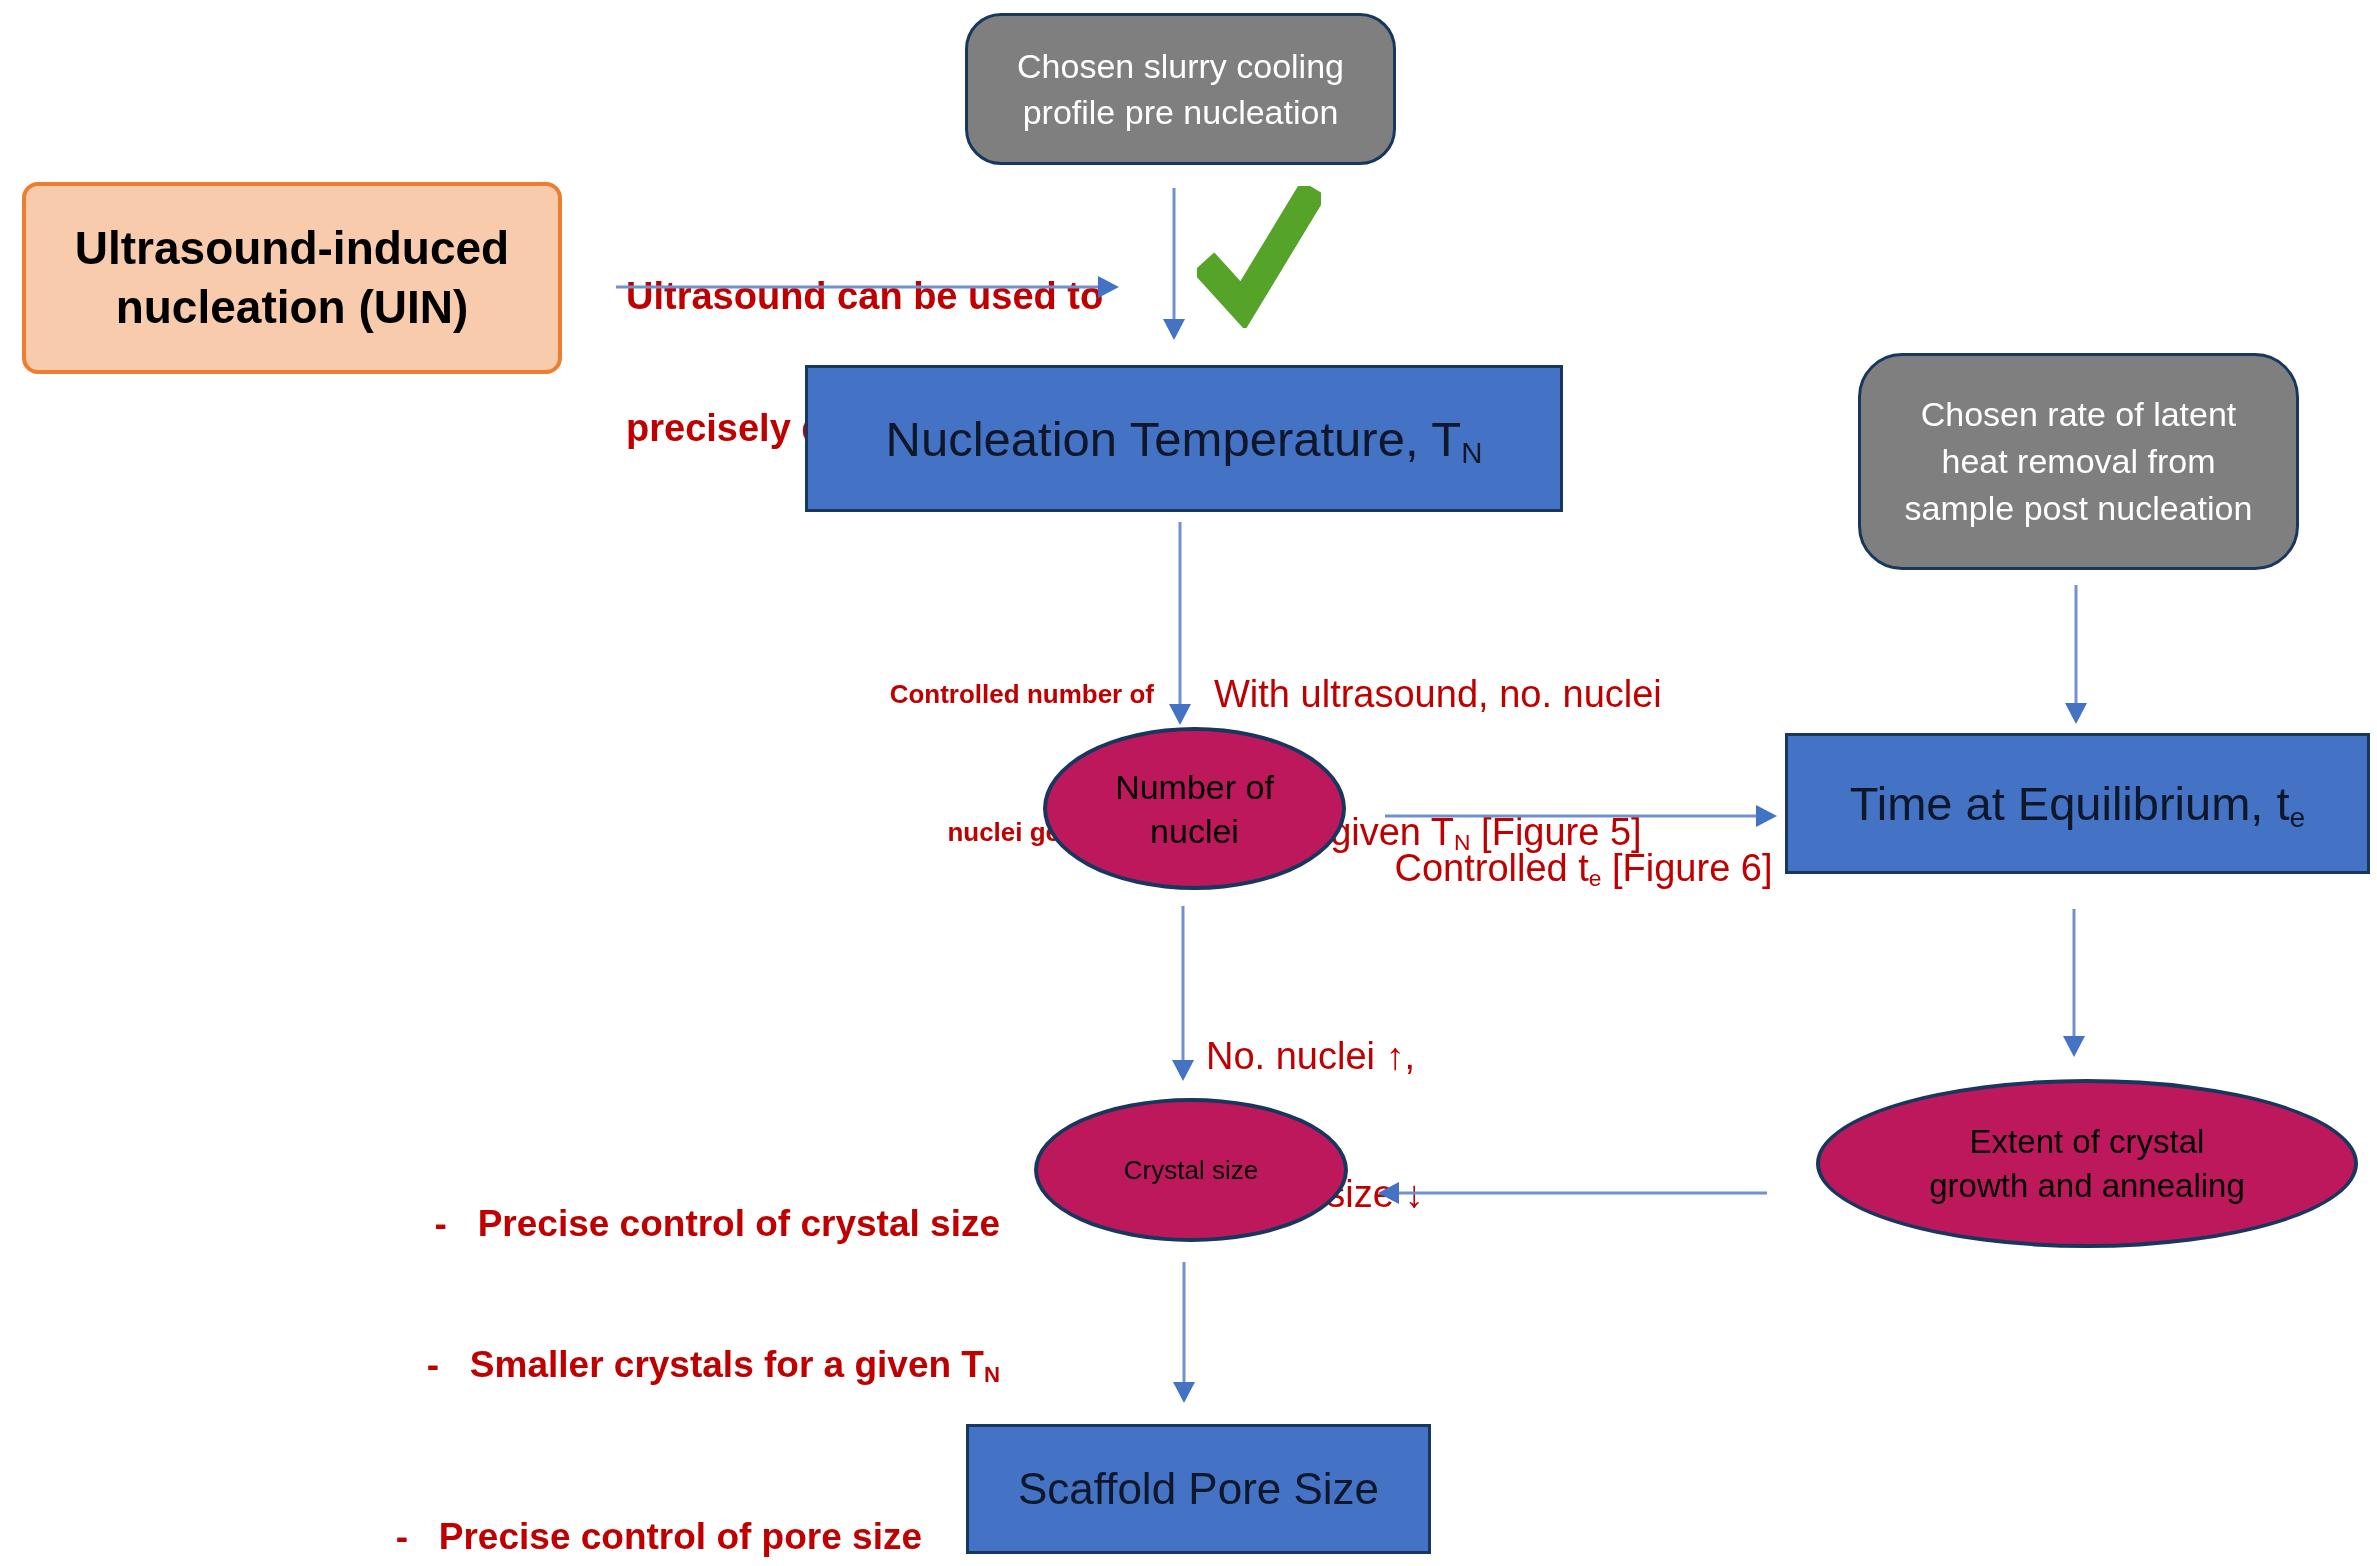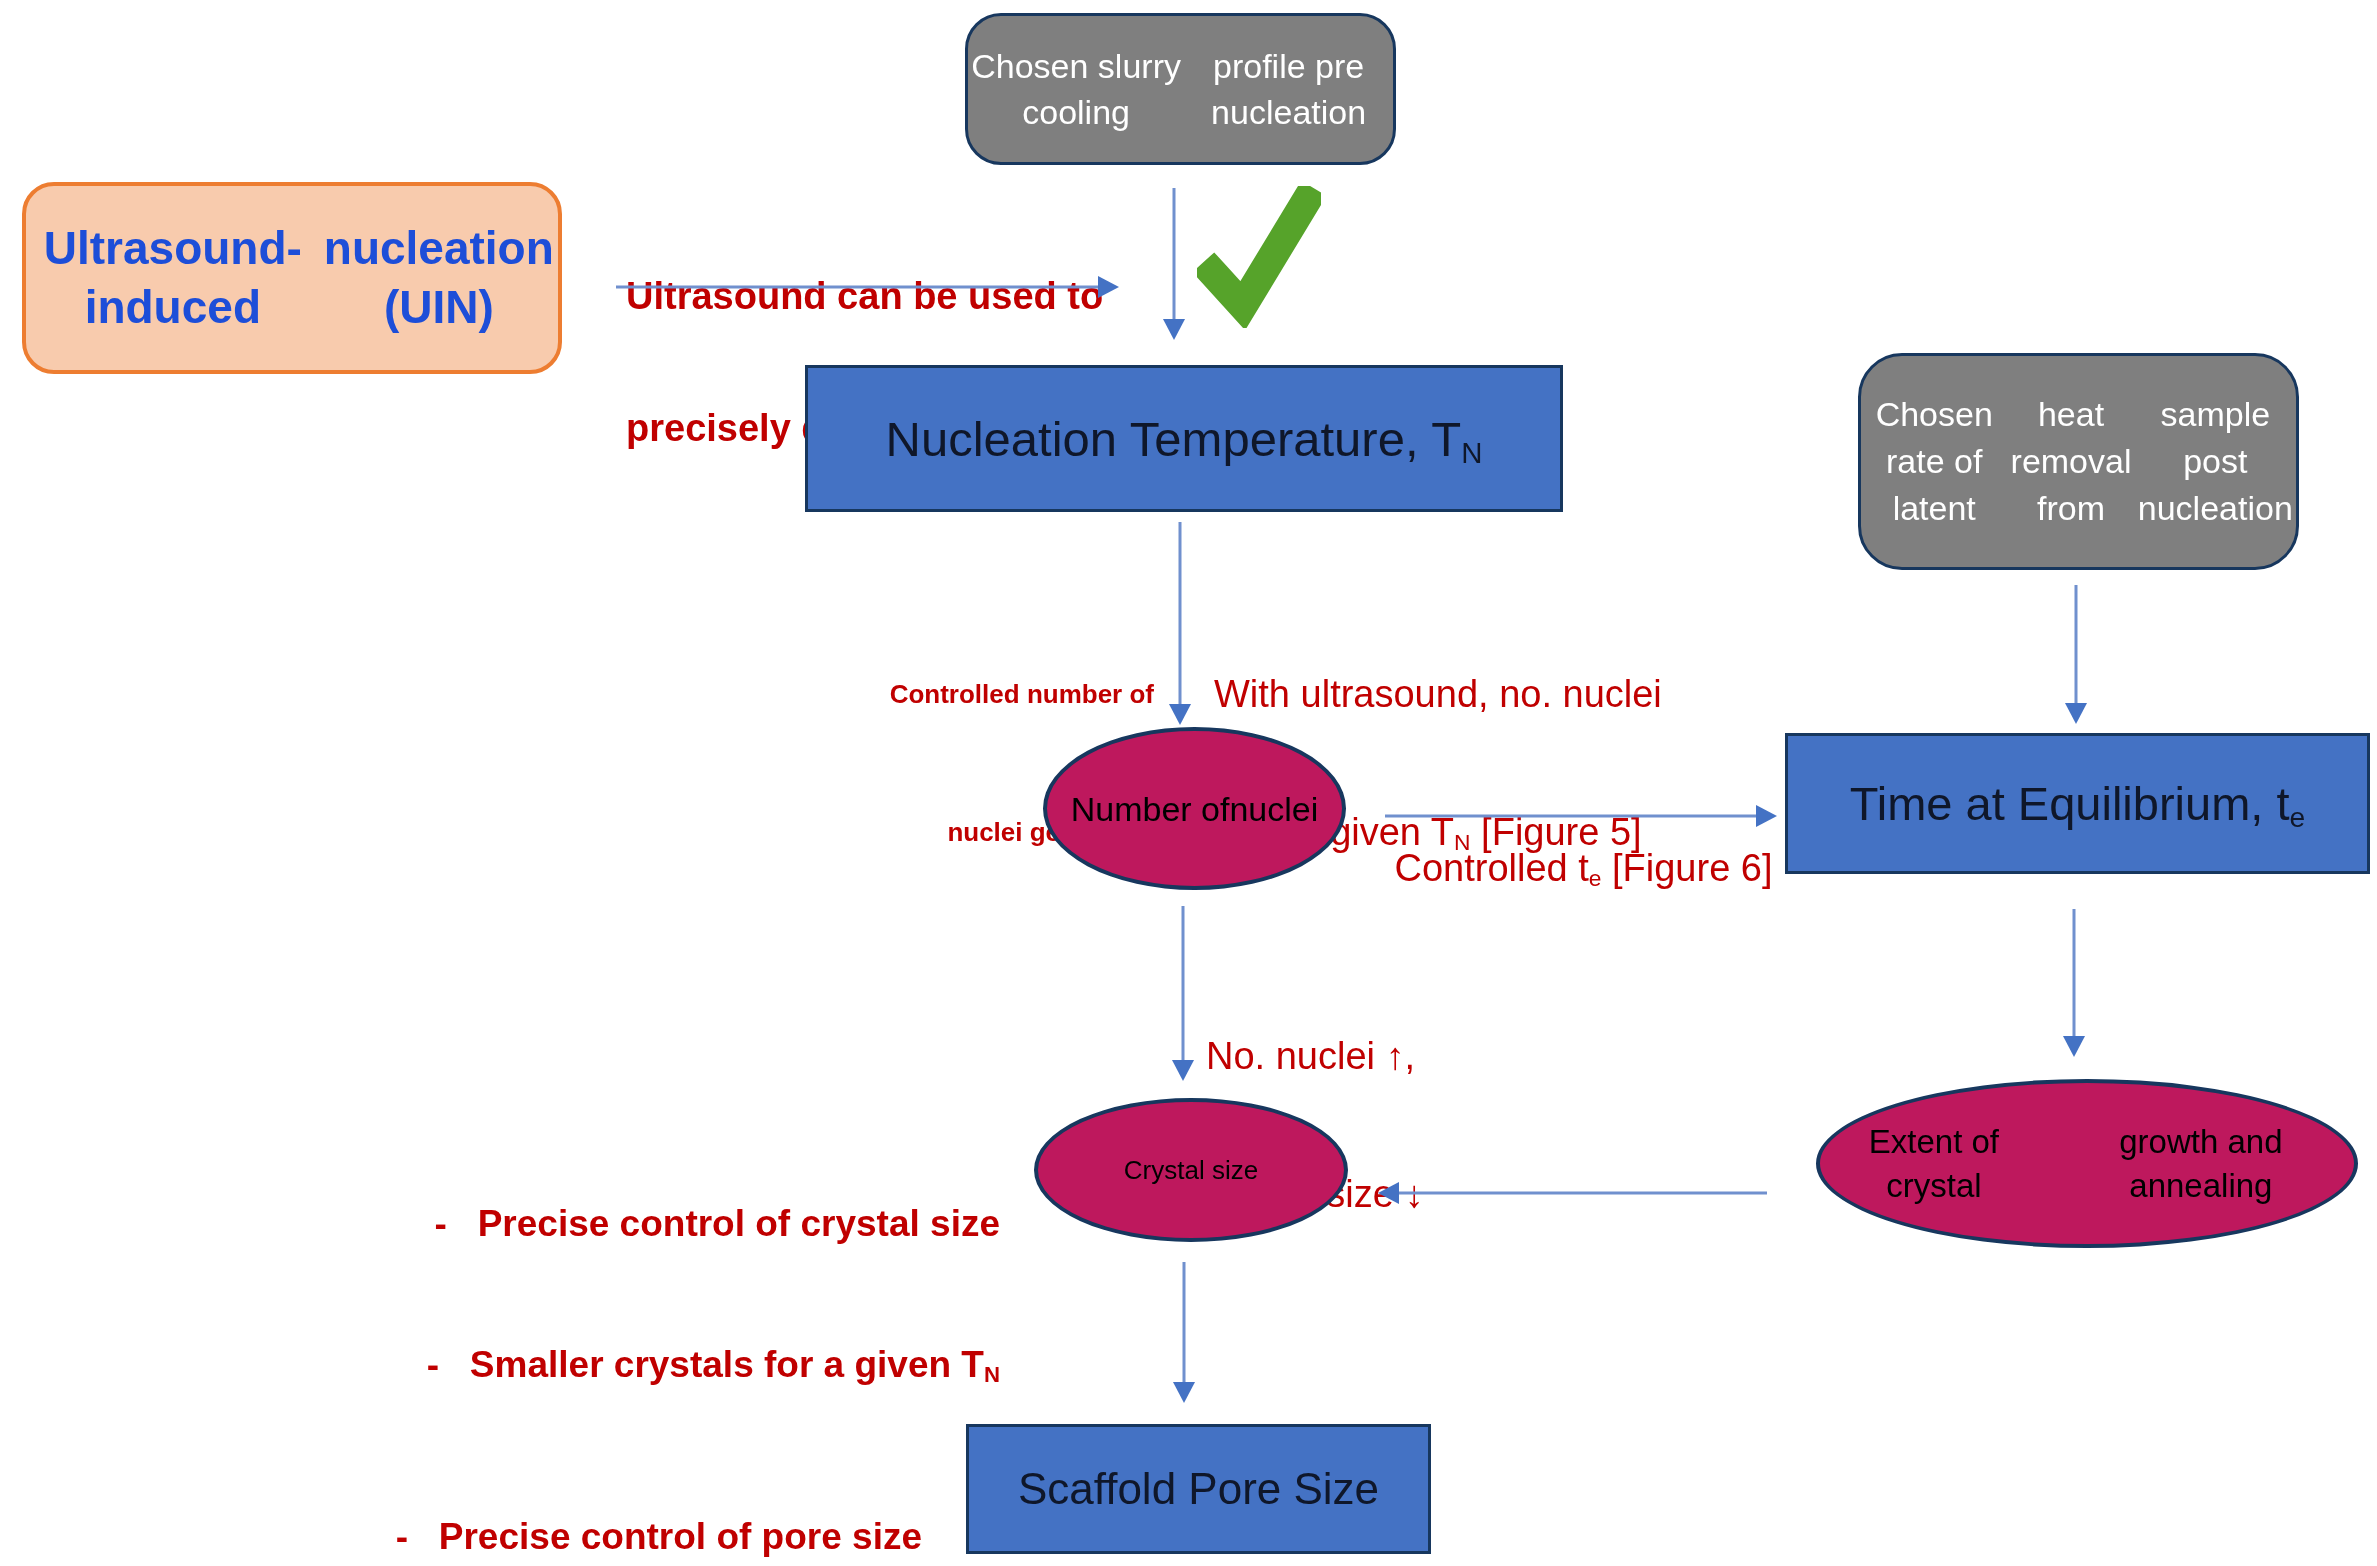--- a/index.html
+++ b/index.html
@@ -3,26 +3,26 @@
 <meta charset="utf-8">
 <style>
   html,body { margin:0; padding:0; background:#ffffff; }
   .canvas {
     position:relative; width:2377px; height:1566px;
     background:#ffffff; overflow:hidden;
     font-family:"Liberation Sans", sans-serif;
   }
   .node {
     position:absolute; box-sizing:border-box;
-    display:flex; flex-direction:row; align-items:center; justify-content:center;
+    display:flex; flex-direction:column; justify-content:center;
     text-align:center;
   }
   .blue-box  { background:#4472C4; border:3.7px solid #17375E; color:#0f172a; }
   .gray-box  { background:#7F7F7F; border:3.7px solid #17375E; color:#ffffff; border-radius:36px; }
-  .orange-box{ background:#F8CBAD; border:4.4px solid #ED7D31; color:#1d4ed8; border-radius:32px; font-weight:bold; }
+  .orange-box{ background:#F8CBAD; border:4.4px solid #ED7D31; color:#000000; border-radius:16px; font-weight:bold; }
   .ellipse   { background:#be185d; border:4.4px solid #17375E; color:#000000; border-radius:50%; }
   .red {
     position:absolute; color:#C00000; white-space:pre;
   }
   .bold { font-weight:bold; }
   .ta-right { text-align:right; }
   .ta-left  { text-align:left; }
   .ta-center{ text-align:center; }
   .sb { font-size:0.6em; position:relative; top:0.24em; }
   

